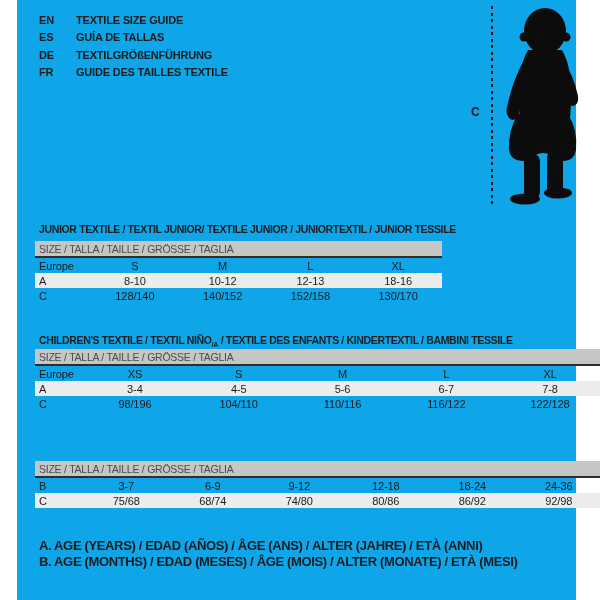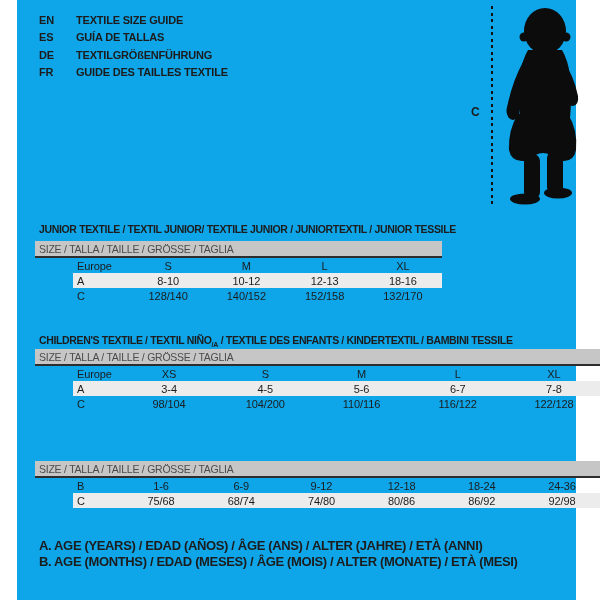--- a/index.html
+++ b/index.html
@@ -32,21 +32,21 @@
   #title2 { left:22px; top:424px; }
 
   .tblwrap { position:absolute; }
   #tbl0 { left:18px; top:241px; width:407px; }
   #tbl1 { left:18px; top:349px; width:567px; }
   #tbl2 { left:18px; top:461px; width:567px; }
 
   .band { height:15px; background:#c6c6c6; border-bottom:2px solid #2d2d2d;
           display:flex; align-items:center; padding-left:4px;
           font-size:10.5px; color:#4b4b4b; letter-spacing:-0.25px; white-space:nowrap; }
-  .trow { display:flex; height:15px; align-items:center; font-size:11px; letter-spacing:-0.1px;margin-left:38px; }
+  .trow { display:flex; height:15px; align-items:center; font-size:11px; letter-spacing:-0.1px; }
   .trow.stripe { background:#ececec; }
   .tlabel { padding-left:4px; width:56px; box-sizing:border-box; }
   #tbl1 .tlabel, #tbl2 .tlabel { width:48px; }
   .tcell { flex:1; text-align:center; }
 
   
   .footnotes { position:absolute; left:22px; top:538px; font-weight:bold; font-size:13px;
                letter-spacing:-0.35px; line-height:15.7px; white-space:nowrap; }
 </style>
 </head>
@@ -112,21 +112,21 @@
           <span class="tcell">8-10</span>
           <span class="tcell">10-12</span>
           <span class="tcell">12-13</span>
           <span class="tcell">18-16</span>
         </div>
         <div class="trow">
           <span class="tlabel">C</span>
           <span class="tcell">128/140</span>
           <span class="tcell">140/152</span>
           <span class="tcell">152/158</span>
-          <span class="tcell">132/170</span>
+          <span class="tcell">130/170</span>
         </div>
       </div>
   </div>
 
   <h2 class="tbl-title" id="title1"><span>CHILDREN'S TEXTILE / TEXTIL NIÑO</span><sub>/A</sub><span> / TEXTILE DES ENFANTS / KINDERTEXTIL / BAMBINI TESSILE</span></h2>
   <div class="tblwrap" id="tbl1">
     <div class="band">
       <span class="band-label">SIZE / TALLA / TAILLE / GRÖSSE / TAGLIA</span>
     </div>
     <div class="tbl-body">
@@ -141,37 +141,37 @@
         <div class="trow stripe">
           <span class="tlabel">A</span>
           <span class="tcell">3-4</span>
           <span class="tcell">4-5</span>
           <span class="tcell">5-6</span>
           <span class="tcell">6-7</span>
           <span class="tcell">7-8</span>
         </div>
         <div class="trow">
           <span class="tlabel">C</span>
-          <span class="tcell">98/104</span>
-          <span class="tcell">104/200</span>
+          <span class="tcell">98/196</span>
+          <span class="tcell">104/110</span>
           <span class="tcell">110/116</span>
           <span class="tcell">116/122</span>
           <span class="tcell">122/128</span>
         </div>
       </div>
   </div>
 
   <div class="tblwrap" id="tbl2">
     <div class="band">
       <span class="band-label">SIZE / TALLA / TAILLE / GRÖSSE / TAGLIA</span>
     </div>
     <div class="tbl-body">
         <div class="trow">
           <span class="tlabel">B</span>
-          <span class="tcell">1-6</span>
+          <span class="tcell">3-7</span>
           <span class="tcell">6-9</span>
           <span class="tcell">9-12</span>
           <span class="tcell">12-18</span>
           <span class="tcell">18-24</span>
           <span class="tcell">24-36</span>
         </div>
         <div class="trow stripe">
           <span class="tlabel">C</span>
           <span class="tcell">75/68</span>
           <span class="tcell">68/74</span>

